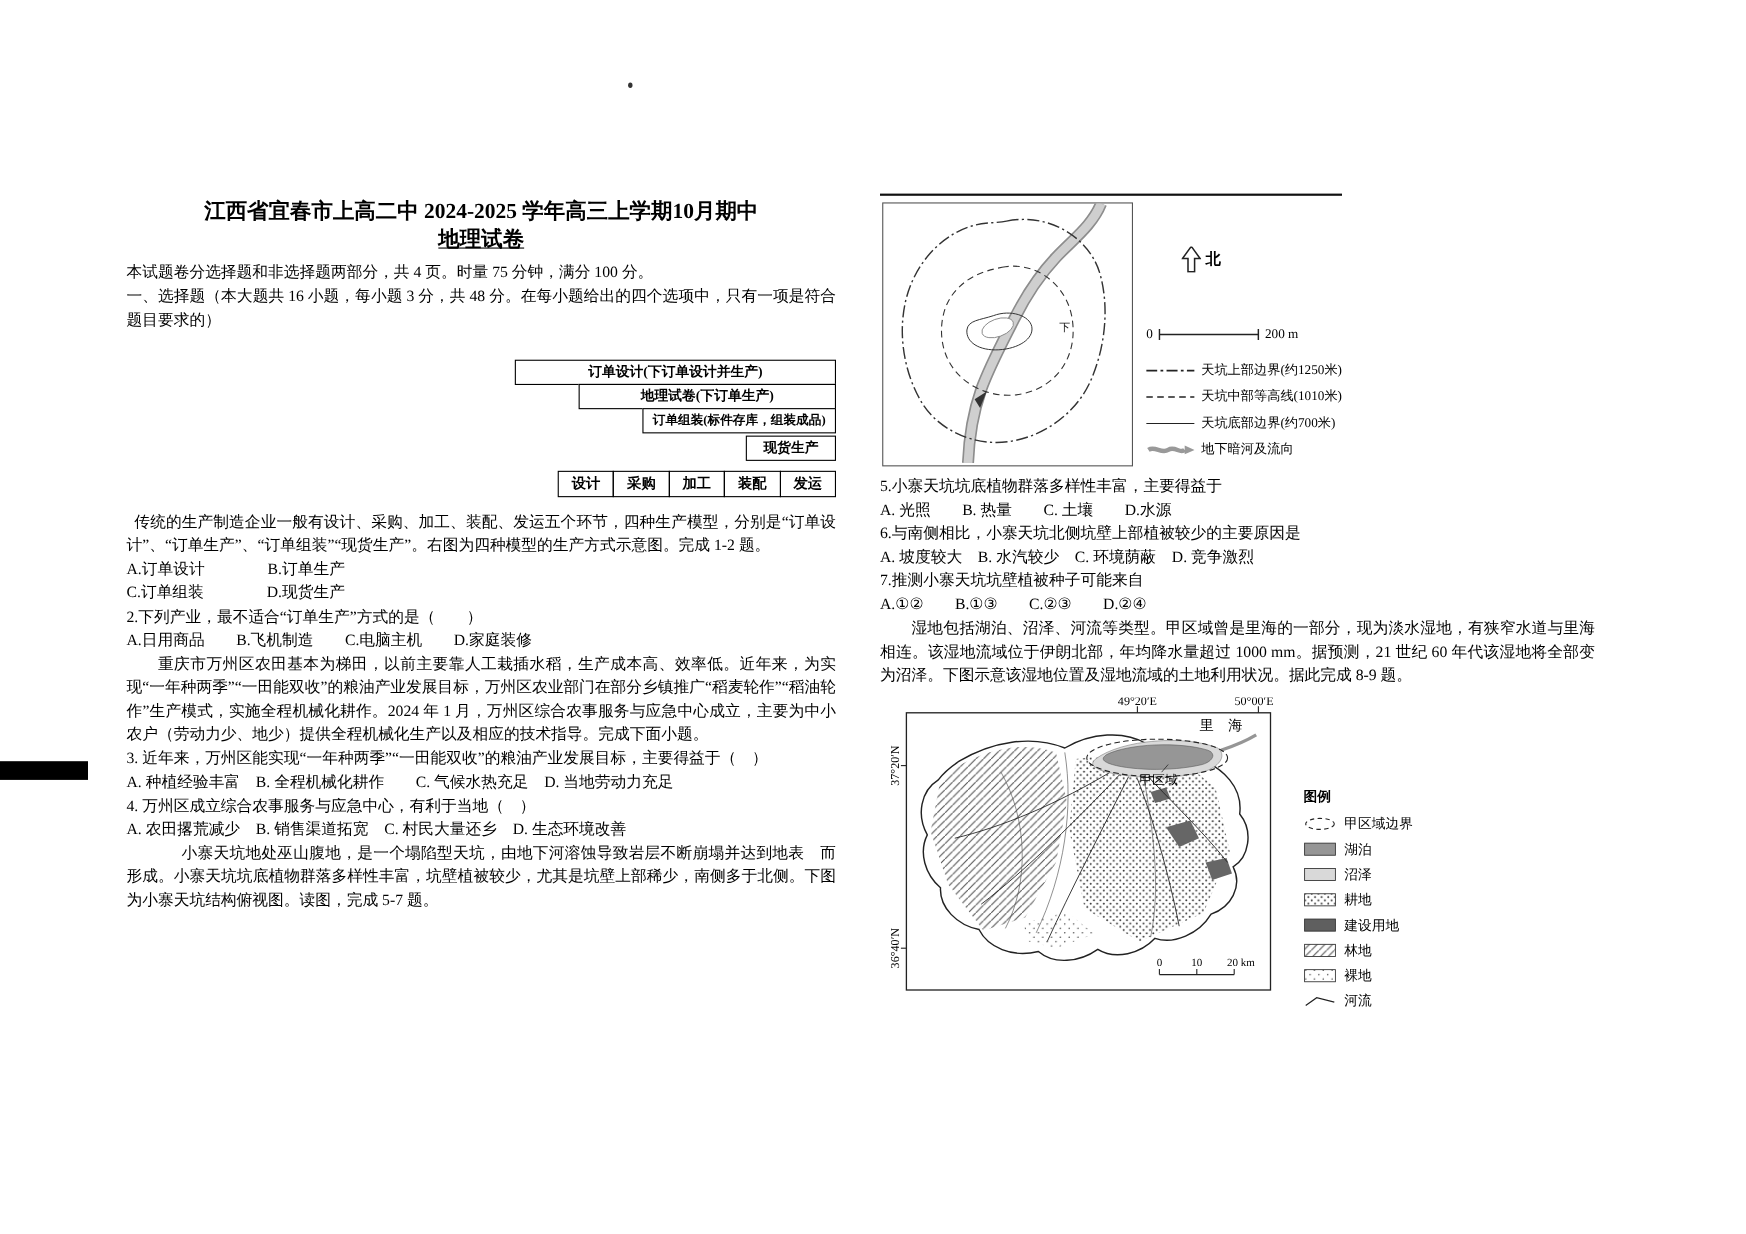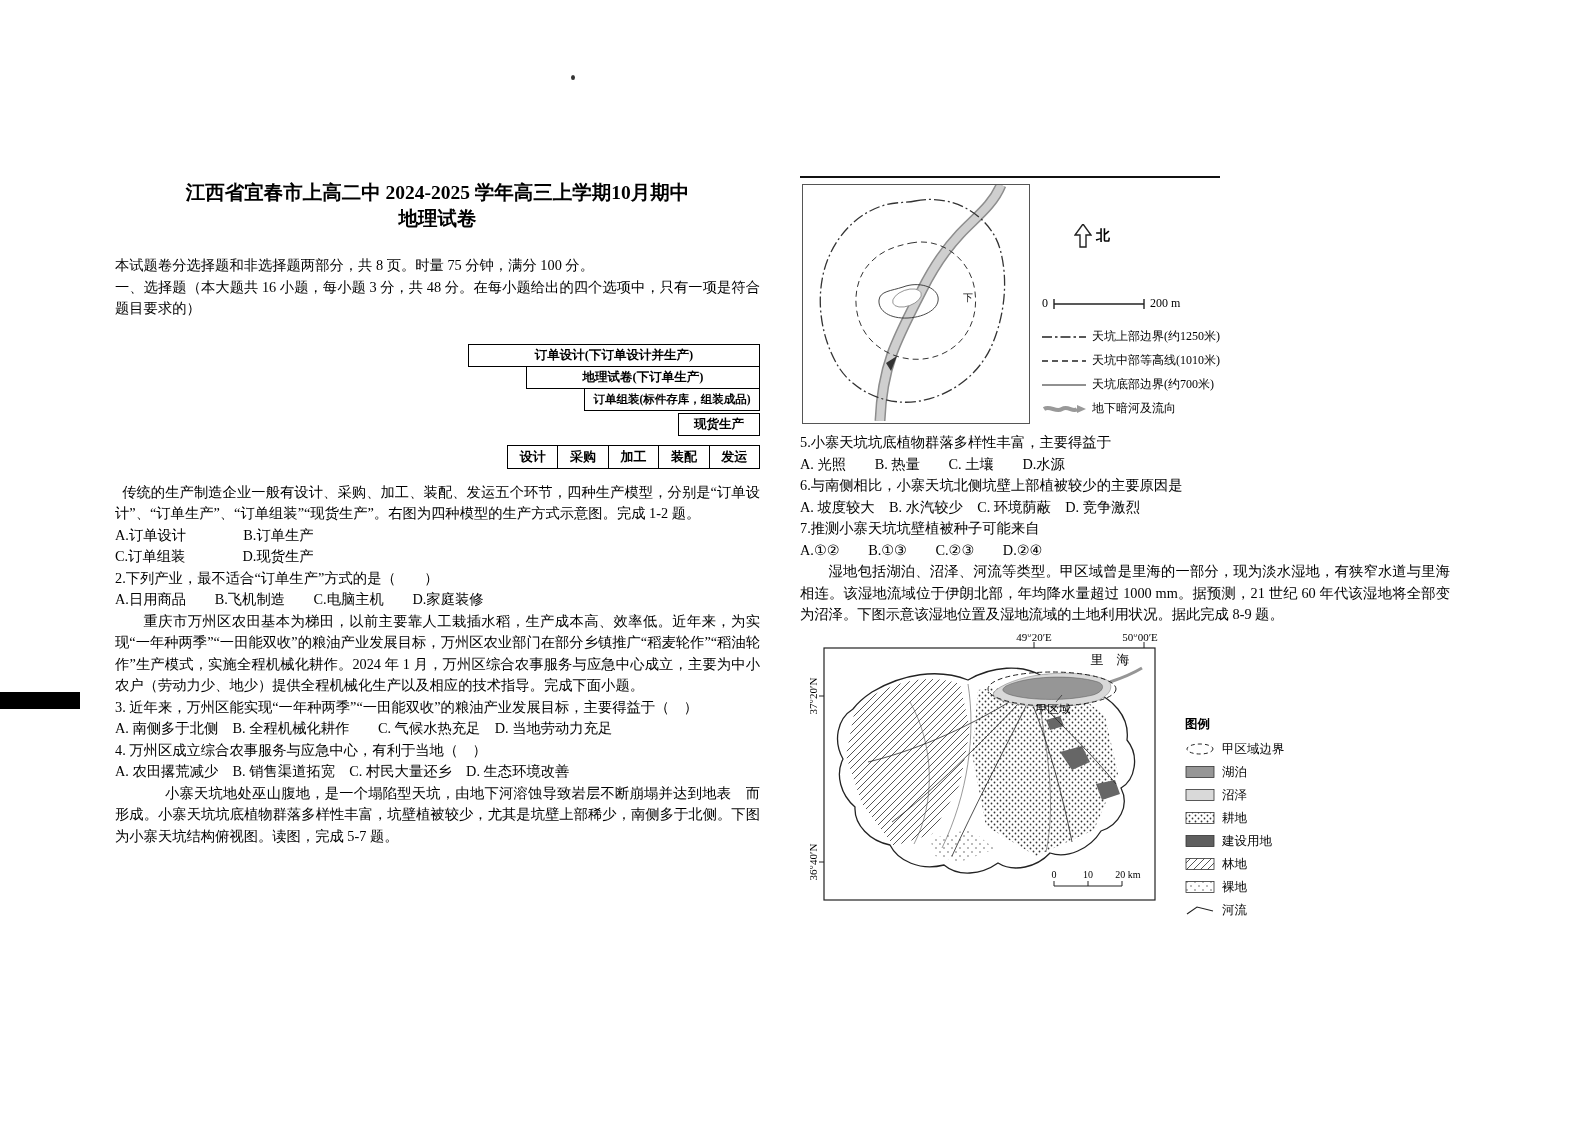--- a/index.html
+++ b/index.html
@@ -5,21 +5,21 @@
   html,body{margin:0;padding:0;background:#fff;}
   .page{position:relative;width:1587px;height:1122px;background:#fff;overflow:hidden;
         font-family:"Liberation Serif","DejaVu Serif",serif;color:#000000;}
   .black-bar{position:absolute;left:0;top:692px;width:80px;height:17px;background:#000;}
   .stray-dot{position:absolute;left:571px;top:75px;width:4px;height:5px;background:#333;border-radius:50%;}
 
   .col-left{position:absolute;left:115px;top:180px;width:645px;}
   .col-right{position:absolute;left:800px;top:176px;width:650px;}
 
   h1,h2{margin:0;text-align:center;font-size:19.5px;font-weight:bold;line-height:26px;}
-  h2{margin-bottom:23px;}
+  h2{margin-bottom:6px;text-decoration:underline;}
   p{margin:0;font-size:14.3px;line-height:21.5px;text-align:justify;}
   p.line{text-align:left;}
   .indent05{text-indent:0.5em;}
   .indent2{text-indent:2em;}
   .indent35{text-indent:3.5em;}
 
   
   .order-table{width:292px;margin:24px 0 13px auto;font-weight:bold;}
   .ot-row{border:1px solid #000;height:21px;line-height:21px;text-align:center;font-size:12.5px;background:#fff;}
   .ot-r2{margin-left:58px;margin-top:-1px;}
@@ -68,21 +68,21 @@
   </defs>
 </svg>
 
 <div class="page">
   <div class="stray-dot"></div>
   <div class="black-bar"></div>
 
   <div class="col-left">
     <h1>江西省宜春市上高二中 2024-2025 学年高三上学期10月期中</h1>
     <h2>地理试卷</h2>
-    <p class="line">本试题卷分选择题和非选择题两部分，共 8 页。时量 75 分钟，满分 100 分。</p>
+    <p class="line">本试题卷分选择题和非选择题两部分，共 4 页。时量 75 分钟，满分 100 分。</p>
     <p>一、选择题（本大题共 16 小题，每小题 3 分，共 48 分。在每小题给出的四个选项中，只有一项是符合题目要求的）</p>
 
     <div class="order-table">
       <div class="ot-row">订单设计(下订单设计并生产)</div>
       <div class="ot-row ot-r2">地理试卷(下订单生产)</div>
       <div class="ot-row ot-r3">订单组装(标件存库，组装成品)</div>
       <div class="ot-row ot-r4">现货生产</div>
       <div class="ot-stages">
         <div class="ot-stage">设计</div>
         <div class="ot-stage">采购</div>
@@ -92,21 +92,21 @@
       </div>
     </div>
 
     <p class="indent05">传统的生产制造企业一般有设计、采购、加工、装配、发运五个环节，四种生产模型，分别是“订单设计”、“订单生产”、“订单组装”“现货生产”。右图为四种模型的生产方式示意图。完成 1-2 题。</p>
     <p class="line">A.订单设计　　　　B.订单生产</p>
     <p class="line">C.订单组装　　　　D.现货生产</p>
     <p class="line">2.下列产业，最不适合“订单生产”方式的是（　　）</p>
     <p class="line">A.日用商品　　B.飞机制造　　C.电脑主机　　D.家庭装修</p>
     <p class="indent2">重庆市万州区农田基本为梯田，以前主要靠人工栽插水稻，生产成本高、效率低。近年来，为实现“一年种两季”“一田能双收”的粮油产业发展目标，万州区农业部门在部分乡镇推广“稻麦轮作”“稻油轮作”生产模式，实施全程机械化耕作。2024 年 1 月，万州区综合农事服务与应急中心成立，主要为中小农户（劳动力少、地少）提供全程机械化生产以及相应的技术指导。完成下面小题。</p>
     <p class="line">3. 近年来，万州区能实现“一年种两季”“一田能双收”的粮油产业发展目标，主要得益于（　）</p>
-    <p class="line">A. 南侧多于北侧　B. 全程机械化耕作　　C. 气候水热充足　D. 当地劳动力充足</p>
+    <p class="line">A. 种植经验丰富　B. 全程机械化耕作　　C. 气候水热充足　D. 当地劳动力充足</p>
     <p class="line">4. 万州区成立综合农事服务与应急中心，有利于当地（　）</p>
     <p class="line">A. 农田撂荒减少　B. 销售渠道拓宽　C. 村民大量还乡　D. 生态环境改善</p>
     <p class="indent35">小寨天坑地处巫山腹地，是一个塌陷型天坑，由地下河溶蚀导致岩层不断崩塌并达到地表　而形成。小寨天坑坑底植物群落多样性丰富，坑壁植被较少，尤其是坑壁上部稀少，南侧多于北侧。下图为小寨天坑结构俯视图。读图，完成 5-7 题。</p>
   </div>
 
   <div class="col-right">
 
     <div class="fig1">
       <div class="fig1-topline"></div>
 

